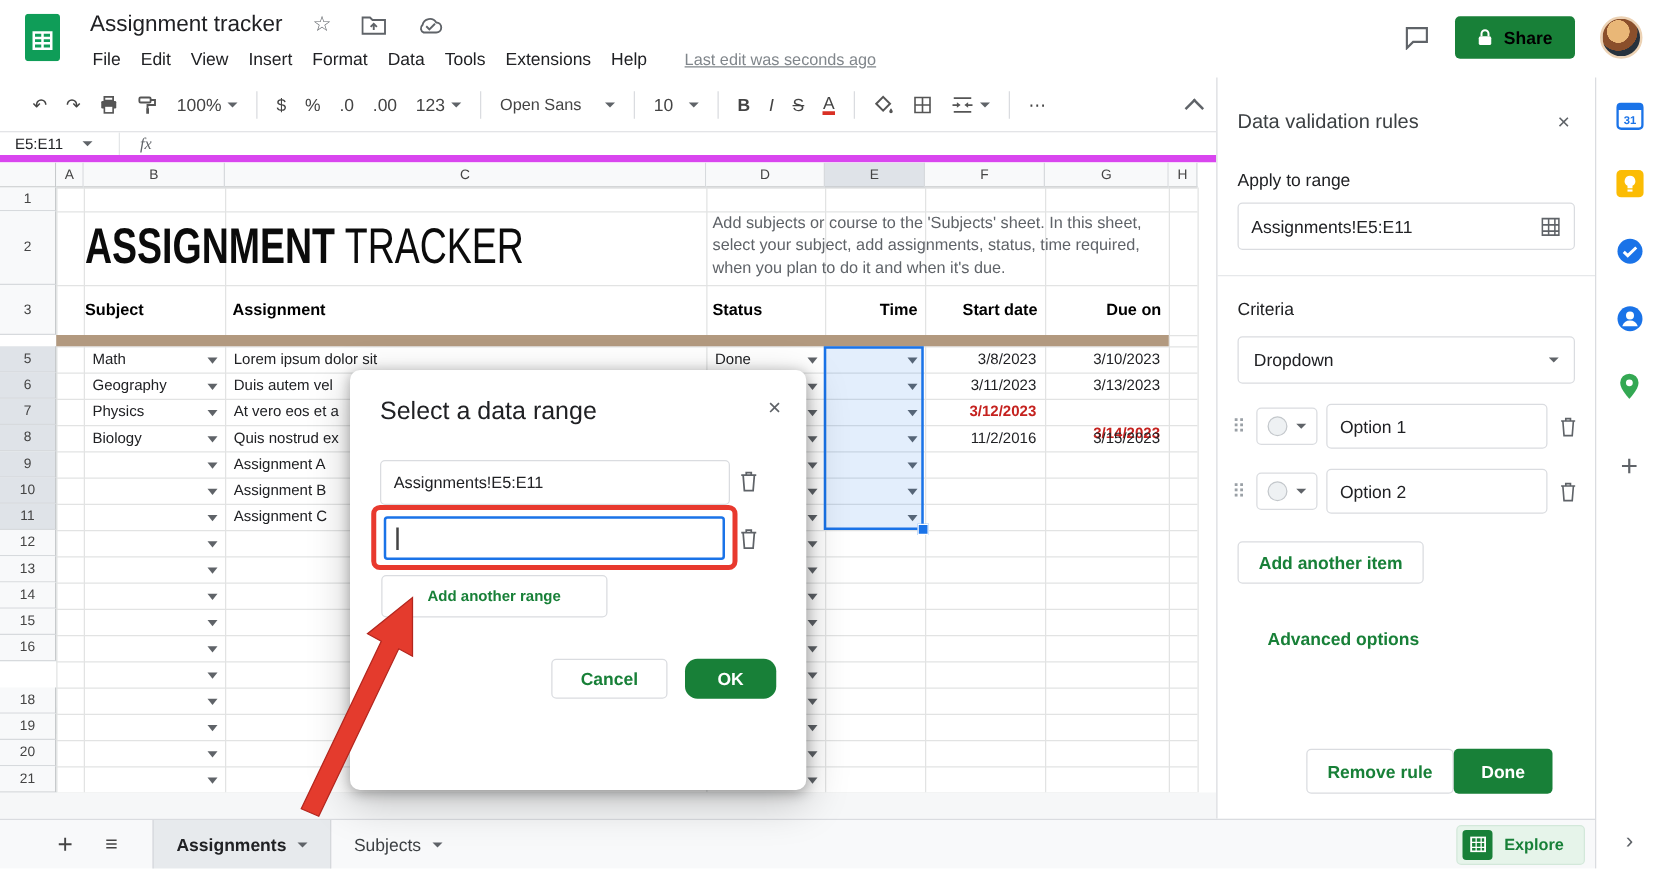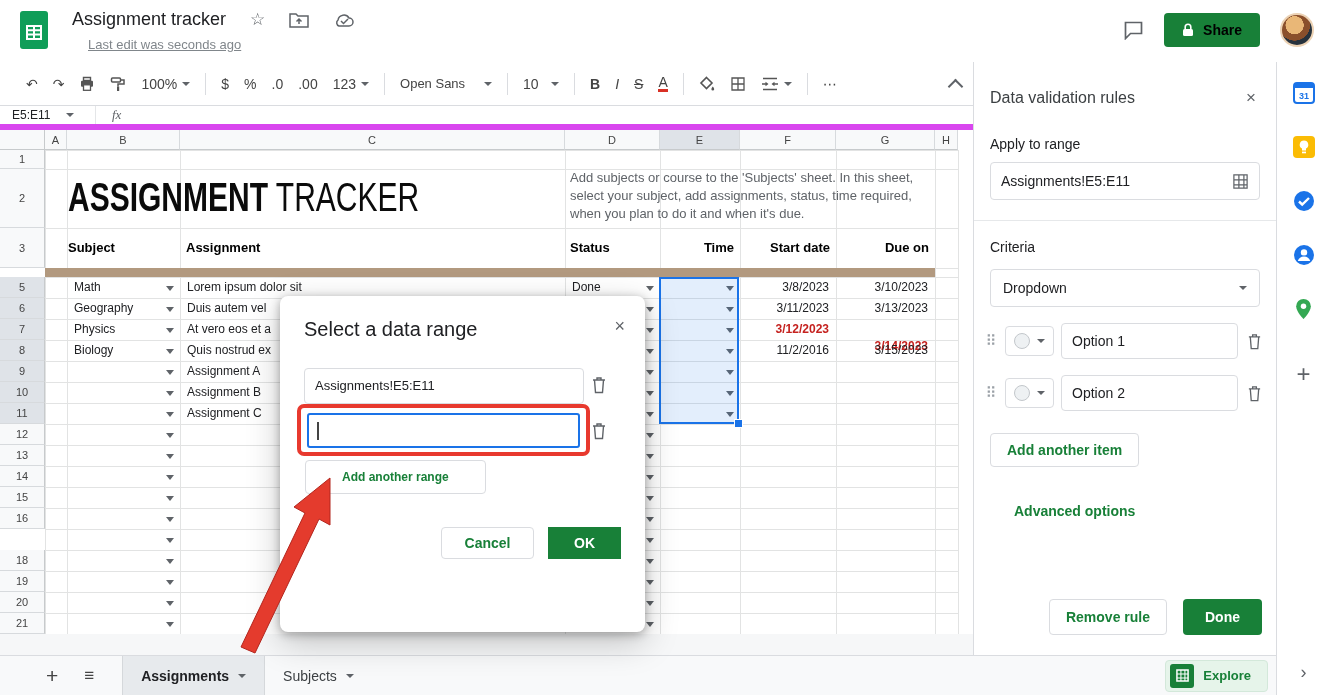--- a/index.html
+++ b/index.html
@@ -68,21 +68,21 @@
               font-size:13px;color:#202124;line-height:34px;padding:0 10px;}
   .dlg-trash1{position:absolute;left:311px;top:80px;display:flex;}
   .red-rect{position:absolute;left:17px;top:108px;width:293px;height:52px;border:4px solid #e8392e;border-radius:7px;box-sizing:border-box;z-index:3;}
   .dlg-input2{position:absolute;left:27px;top:117px;width:273px;height:35px;border:2px solid #1a73e8;border-radius:3px;box-sizing:border-box;background:#fff;}
   .caret-bar{position:absolute;left:8px;top:7px;width:2px;height:18px;background:#444;}
   .dlg-trash2{position:absolute;left:311px;top:126px;display:flex;}
   .add-range-btn{position:absolute;left:25px;top:164px;height:34px;padding:0 36px;border:1px solid #dadce0;border-radius:4px;background:#fff;
                  color:#188038;font-weight:bold;font-size:12px;font-family:inherit;}
   .ghost-btn{border:1px solid #dadce0;background:#fff;color:#188038;font-weight:bold;font-size:14px;height:34px;padding:0 16px;border-radius:4px;font-family:inherit;}
   .dlg-cancel{position:absolute;left:161px;top:231px;width:93px;height:32px;}
-  .dlg-ok{position:absolute;left:268px;top:231px;width:73px;height:32px;border:none;background:#188038;color:#fff;font-weight:bold;font-size:14px;border-radius:0;font-family:inherit;}
+  .dlg-ok{position:absolute;left:268px;top:231px;width:73px;height:32px;border:none;background:#188038;color:#fff;font-weight:bold;font-size:14px;border-radius:10px;font-family:inherit;}
 
   
   .anno{position:absolute;left:0;top:0;width:1330px;height:695px;pointer-events:none;z-index:40;}
 
   
   .panel{position:absolute;left:973px;top:62px;width:303px;height:593px;background:#fff;border-left:1px solid #dadce0;box-sizing:border-box;
          font-size:14px;color:#202124;}
   .panel-head{display:flex;justify-content:space-between;align-items:center;padding:26px 20px 24px 16px;}
   .panel-title{font-size:16px;color:#3c4043;}
   .close-x{font-size:17px;color:#5f6368;}
@@ -93,21 +93,21 @@
   .select-box{margin:4px 16px 0;height:38px;border:1px solid #dadce0;border-radius:4px;display:flex;align-items:center;justify-content:space-between;
               padding:0 12px;box-sizing:border-box;}
   .option-row{display:flex;align-items:center;margin:16px 12px 0 10px;gap:7px;}
   .drag{color:#9aa0a6;font-size:15px;width:14px;text-align:center;}
   .chip{display:flex;align-items:center;gap:7px;border:1px solid #dadce0;border-radius:4px;padding:6px 8px;background:#fff;}
   .circ{width:16px;height:16px;border-radius:50%;background:#eef1f3;border:1px solid #c3c7cb;box-sizing:border-box;}
   .opt-input{flex:1;height:36px;border:1px solid #dadce0;border-radius:4px;display:flex;align-items:center;padding:0 10px;box-sizing:border-box;}
   .trash-btn{display:flex;padding:2px;}
   .add-item{margin:22px 0 0 16px;}
   .advanced{margin:36px 0 0 40px;color:#188038;font-weight:bold;}
-  .panel-footer{position:absolute;bottom:20px;right:14px;display:flex;gap:16px;}
+  .panel-footer{position:absolute;bottom:20px;right:34px;display:flex;}
   .primary-btn{border:none;background:#188038;color:#fff;font-weight:bold;font-size:14px;height:36px;padding:0 22px;border-radius:4px;font-family:inherit;}
   .panel-footer .ghost-btn{height:36px;}
 
   
   .rail{position:absolute;left:1276px;top:62px;width:54px;height:633px;background:#fff;border-left:1px solid #dadce0;box-sizing:border-box;
         display:flex;flex-direction:column;align-items:center;padding-top:20px;gap:32px;}
   .rail-plus{font-size:24px;color:#5f6368;margin-top:12px;line-height:20px;}
   .rail-chev{margin-top:auto;margin-bottom:12px;color:#5f6368;font-size:18px;}
 
   
@@ -145,20 +145,31 @@
           </svg>
       </span>
       <span class="tb-ic">
         <svg width="22" height="16" viewBox="0 0 22 16">
             <path d="M6 14h10a4 4 0 0 0 0-8 6 6 0 0 0-11 2 3.5 3.5 0 0 0 1 6z" fill="none" stroke="#5f6368" stroke-width="1.5"></path>
             <path d="M8 9l2.5 2.5L15 7" stroke="#5f6368" stroke-width="1.5" fill="none"></path>
           </svg>
       </span>
     </div>
     <nav class="menubar">
+      <span id="menu-items" style="display:flex;">
+          <span class="menu-item">File</span>
+          <span class="menu-item">Edit</span>
+          <span class="menu-item">View</span>
+          <span class="menu-item">Insert</span>
+          <span class="menu-item">Format</span>
+          <span class="menu-item">Data</span>
+          <span class="menu-item">Tools</span>
+          <span class="menu-item">Extensions</span>
+          <span class="menu-item">Help</span>
+        </span>
       <span class="last-edit">Last edit was seconds ago</span>
     </nav>
     <div class="top-right">
       <span class="tb-ic">
         <svg width="21" height="20" viewBox="0 0 21 20">
             <path d="M2.5 2.5h16v11h-11l-5 5z" fill="none" stroke="#5f6368" stroke-width="1.7"></path>
           </svg>
       </span>
       <button class="share-btn">
         <span style="display:inline-flex;">

